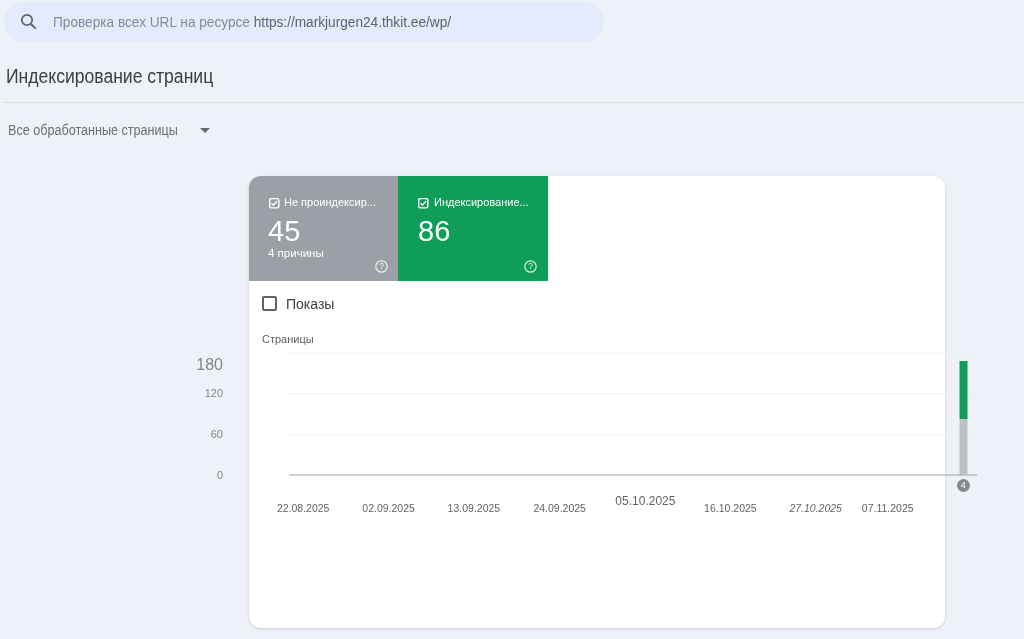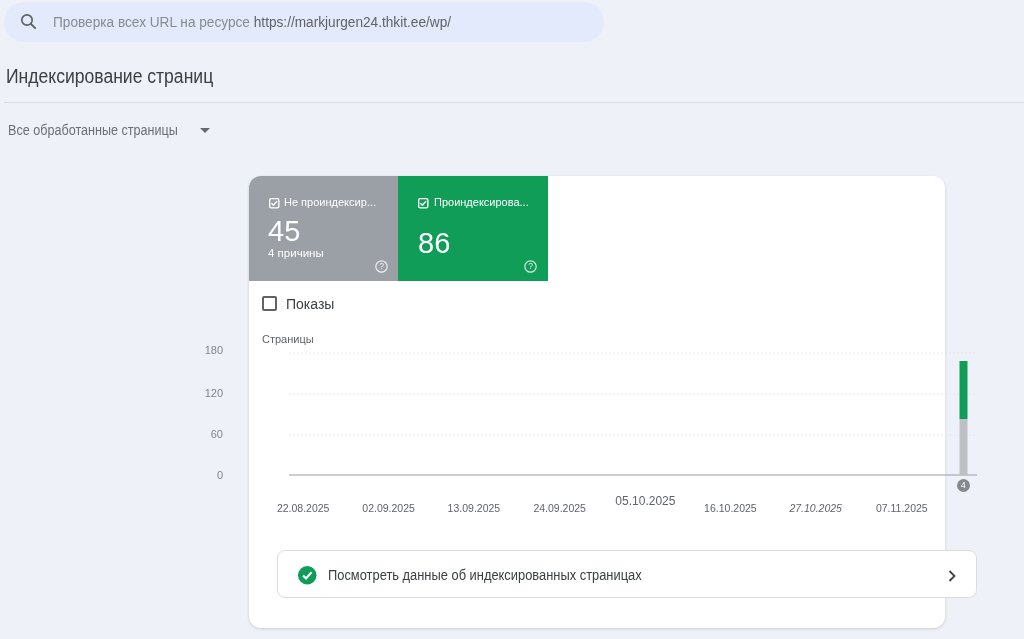--- a/index.html
+++ b/index.html
@@ -40,33 +40,33 @@
       <circle cx="6.5" cy="6.5" r="5.7" fill="none" stroke="rgba(255,255,255,.8)" stroke-width="1.2"></circle>
       <text x="6.5" y="9.4" font-size="8.5" fill="rgba(255,255,255,.85)" text-anchor="middle" font-family="Liberation Sans">?</text>
     </svg>
   </div>
 
   <div class="abs" style="left:149px; top:0; width:150px; height:105px; background:#0f9d58; color:#fff;">
     <svg class="abs" style="left:20px; top:22px;" width="10.5" height="10.5" viewBox="0 0 12 12">
       <rect x="0.75" y="0.75" width="10.5" height="10.5" rx="1.8" fill="none" stroke="#fff" stroke-width="1.6"></rect>
       <path d="M2.8 6 L5 8.3 L9.2 3.6" fill="none" stroke="#fff" stroke-width="1.6"></path>
     </svg>
-    <div class="abs" style="left:36px; top:20.3px; font-size:11px;">Проиндексирова...</div>
-    <div class="abs" style="left:20px; top:39px; font-size:29px;margin-top:12px;">86</div>
+    <div class="abs" style="left:36px; top:20.3px; font-size:11px;">Индексирование...</div>
+    <div class="abs" style="left:20px; top:39px; font-size:29px;">86</div>
     <svg class="abs" style="left:126px; top:84px;" width="13" height="13" viewBox="0 0 13 13">
       <circle cx="6.5" cy="6.5" r="5.7" fill="none" stroke="rgba(255,255,255,.8)" stroke-width="1.2"></circle>
       <text x="6.5" y="9.4" font-size="8.5" fill="rgba(255,255,255,.85)" text-anchor="middle" font-family="Liberation Sans">?</text>
     </svg>
   </div>
 
   <div class="abs" style="left:13px; top:120px; width:15px; height:15px; border:2px solid #5f6368; border-radius:2px;"></div>
   <div class="abs" style="left:37px; top:120px; font-size:14px; color:#3c4043;">Показы</div>
 
   <div class="abs" style="left:13px; top:157.3px; font-size:11px; color:#5f6368;">Страницы</div>
-  <div class="abs" style="right:722px; top:168px; width:33px; text-align:right; font-size:11px; color:#80868b;">180</div>
+  <div class="abs" style="right:722px; top:180px; width:33px; text-align:right; font-size:16px; color:#80868b;">180</div>
   <div class="abs" style="right:722px; top:210.6px; width:33px; text-align:right; font-size:11px; color:#80868b;">120</div>
   <div class="abs" style="right:722px; top:251.6px; width:33px; text-align:right; font-size:11px; color:#80868b;">60</div>
   <div class="abs" style="right:722px; top:292.6px; width:33px; text-align:right; font-size:11px; color:#80868b;">0</div>
 
   <svg class="abs" style="left:40px; top:170px;" width="688" height="140" viewBox="0 0 688 140">
     <line x1="0" y1="7" x2="688" y2="7" stroke="#e5e7ea" stroke-width="1" stroke-dasharray="2,2"></line>
     <line x1="0" y1="48" x2="688" y2="48" stroke="#e5e7ea" stroke-width="1" stroke-dasharray="2,2"></line>
     <line x1="0" y1="89" x2="688" y2="89" stroke="#e5e7ea" stroke-width="1" stroke-dasharray="2,2"></line>
     <line x1="0" y1="129" x2="688" y2="129" stroke="#9aa0a6" stroke-width="1.2"></line>
     <rect x="670.5" y="73" width="8" height="56" fill="#bdc1c6"></rect>
@@ -75,26 +75,16 @@
 
   <div class="abs" style="left:707.5px; top:302.5px; width:13.5px; height:13.5px; border-radius:50%; background:#85898e; color:#fff; font-size:9px; font-weight:400; text-align:center; line-height:13.5px;">4</div>
 
   <div class="abs" style="left:14.2px; top:326px; width:80px; text-align:center; font-size:10.5px; color:#5f6368;">22.08.2025</div>
   <div class="abs" style="left:99.6px; top:326px; width:80px; text-align:center; font-size:10.5px; color:#5f6368;">02.09.2025</div>
   <div class="abs" style="left:184.9px; top:326px; width:80px; text-align:center; font-size:10.5px; color:#5f6368;">13.09.2025</div>
   <div class="abs" style="left:270.7px; top:326px; width:80px; text-align:center; font-size:10.5px; color:#5f6368;">24.09.2025</div>
   <div class="abs" style="left:356.4px; top:318px; width:80px; text-align:center; font-size:12px; color:#5f6368;">05.10.2025</div>
   <div class="abs" style="left:441.4px; top:326px; width:80px; text-align:center; font-size:10.5px; color:#5f6368;">16.10.2025</div>
   <div class="abs" style="left:526.7px; top:326px; width:80px; text-align:center; font-size:10.5px; color:#5f6368;font-style:italic;">27.10.2025</div>
-  <div class="abs" style="left:612.8px; top:326px; width:80px; text-align:center; font-size:10.5px; color:#5f6368;">07.11.2025</div>
+  <div class="abs" style="left:612.8px; top:326px; width:80px; text-align:left; font-size:10.5px; color:#5f6368;">07.11.2025</div>
 
-  <div class="abs" style="left:28px; top:374px; width:700px; height:48px; border:1px solid #dadce0; border-radius:8px; background:#fff;">
-    <svg class="abs" style="left:20px; top:15px;" width="18.5" height="18.5" viewBox="0 0 18.5 18.5">
-      <circle cx="9.25" cy="9.25" r="9.25" fill="#0f9d58"></circle>
-      <path d="M5 9.5 L8 12.4 L13.6 6.2" fill="none" stroke="#fff" stroke-width="2.2"></path>
-    </svg>
-    <div class="abs" style="left:50px; top:0; height:48px; line-height:48px; font-size:14px; color:#3c4043; transform:scaleX(0.92); transform-origin:left center;">Посмотреть данные об индексированных страницах</div>
-    <svg class="abs" style="left:670px; top:18.5px;" width="8" height="12" viewBox="0 0 8 12">
-      <path d="M1.5 1 L6.5 6 L1.5 11" fill="none" stroke="#3c4043" stroke-width="1.8"></path>
-    </svg>
-  </div>
 
 </div>
 
 </body></html>

